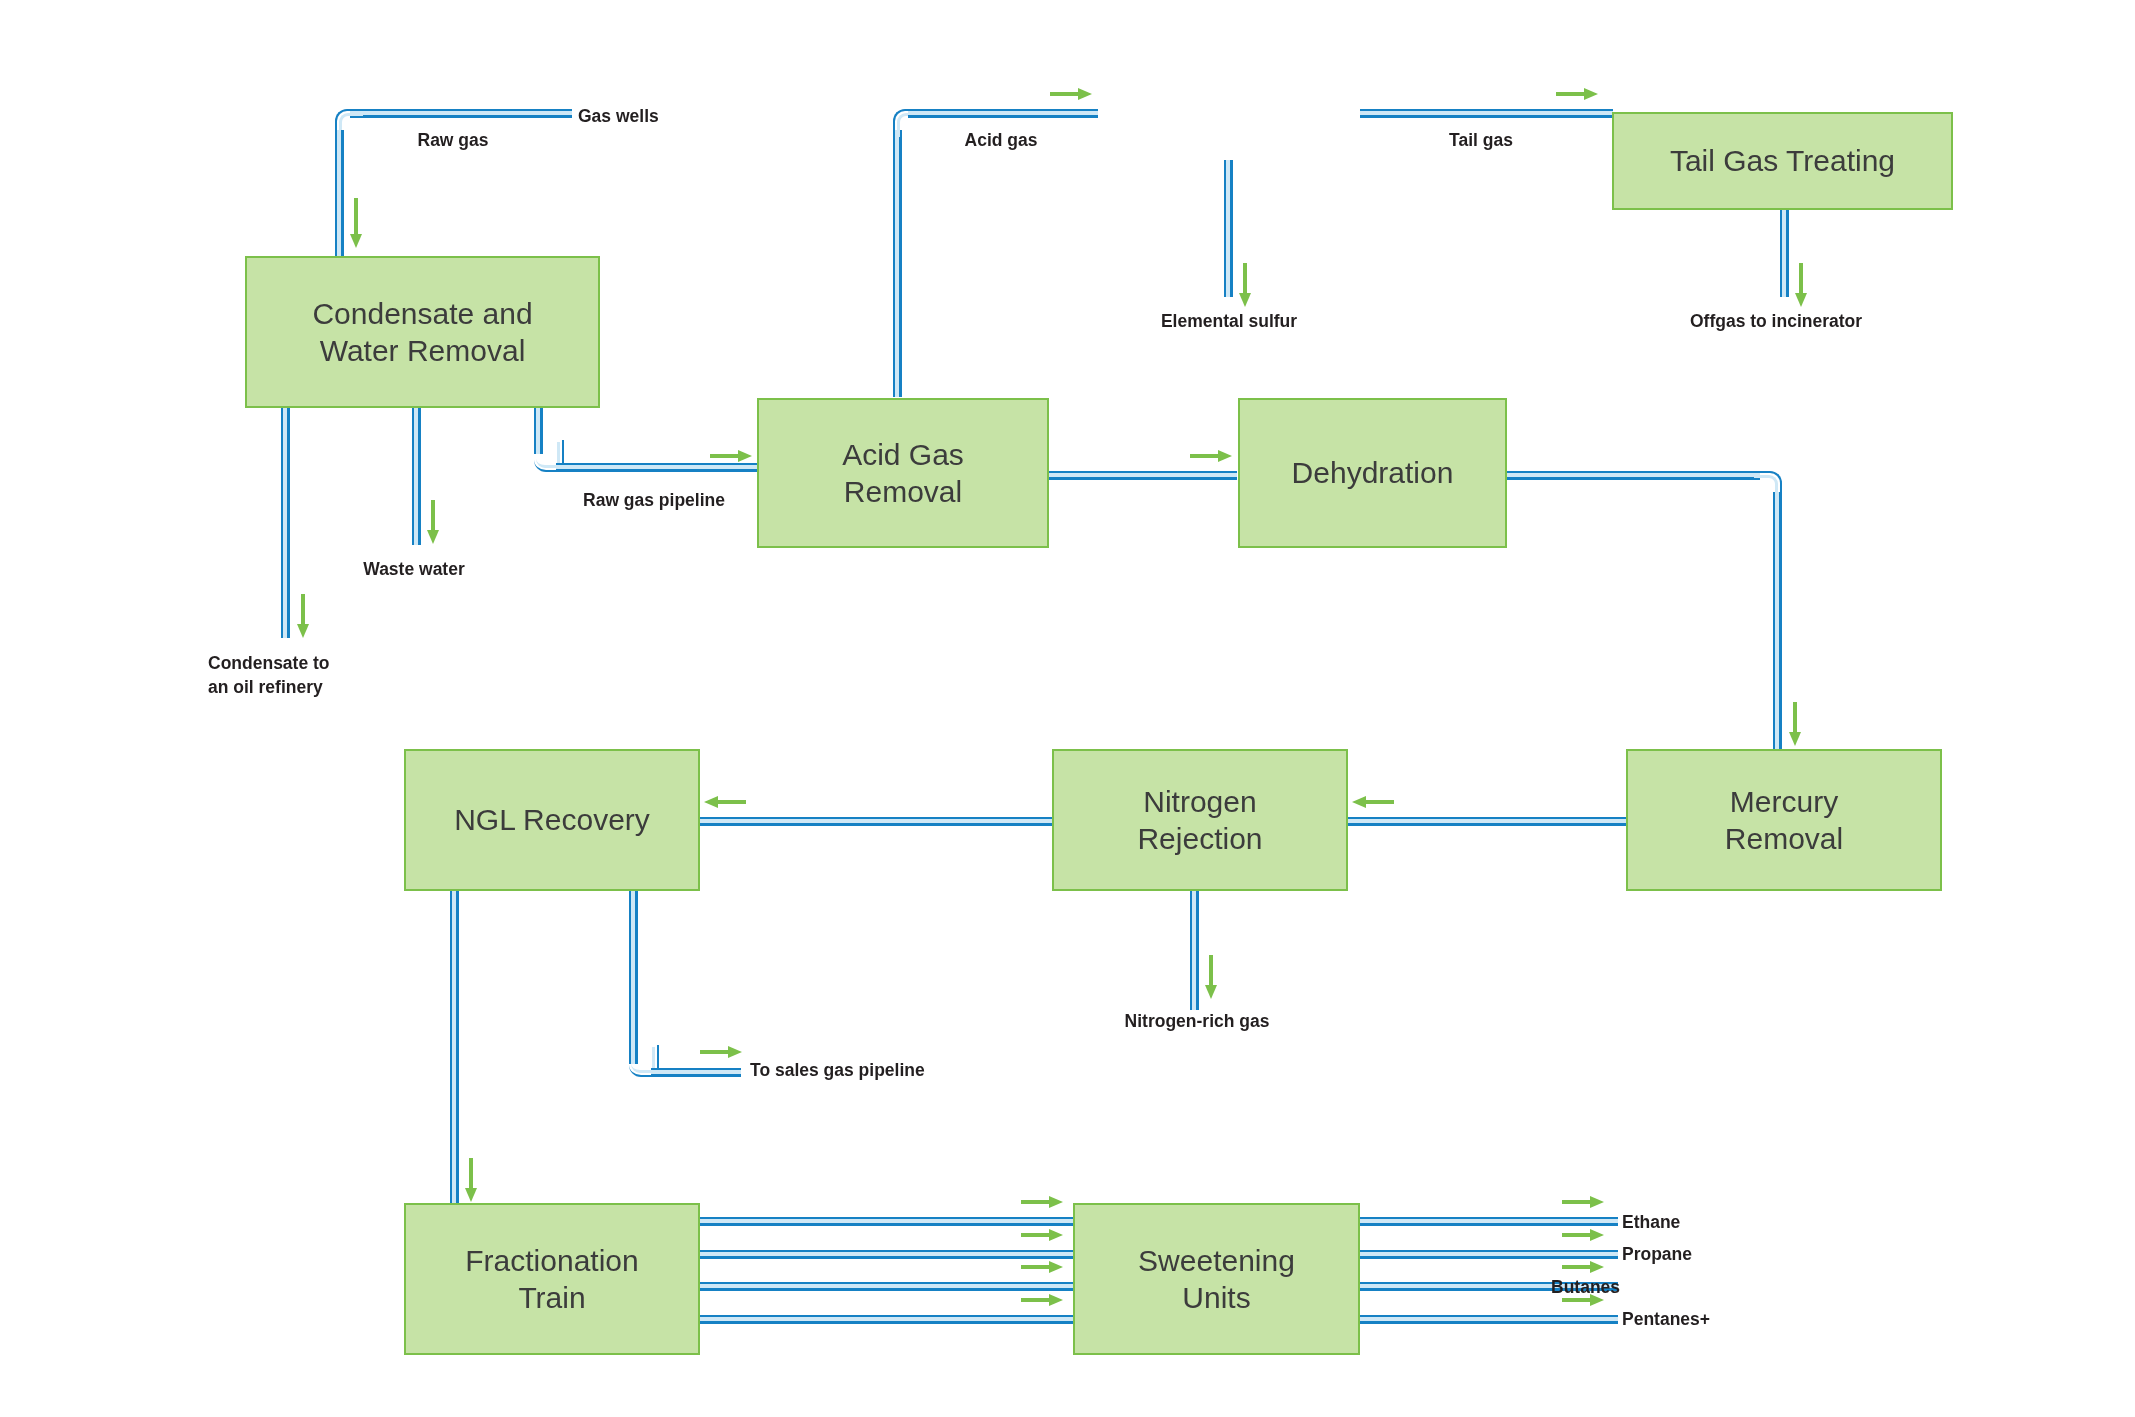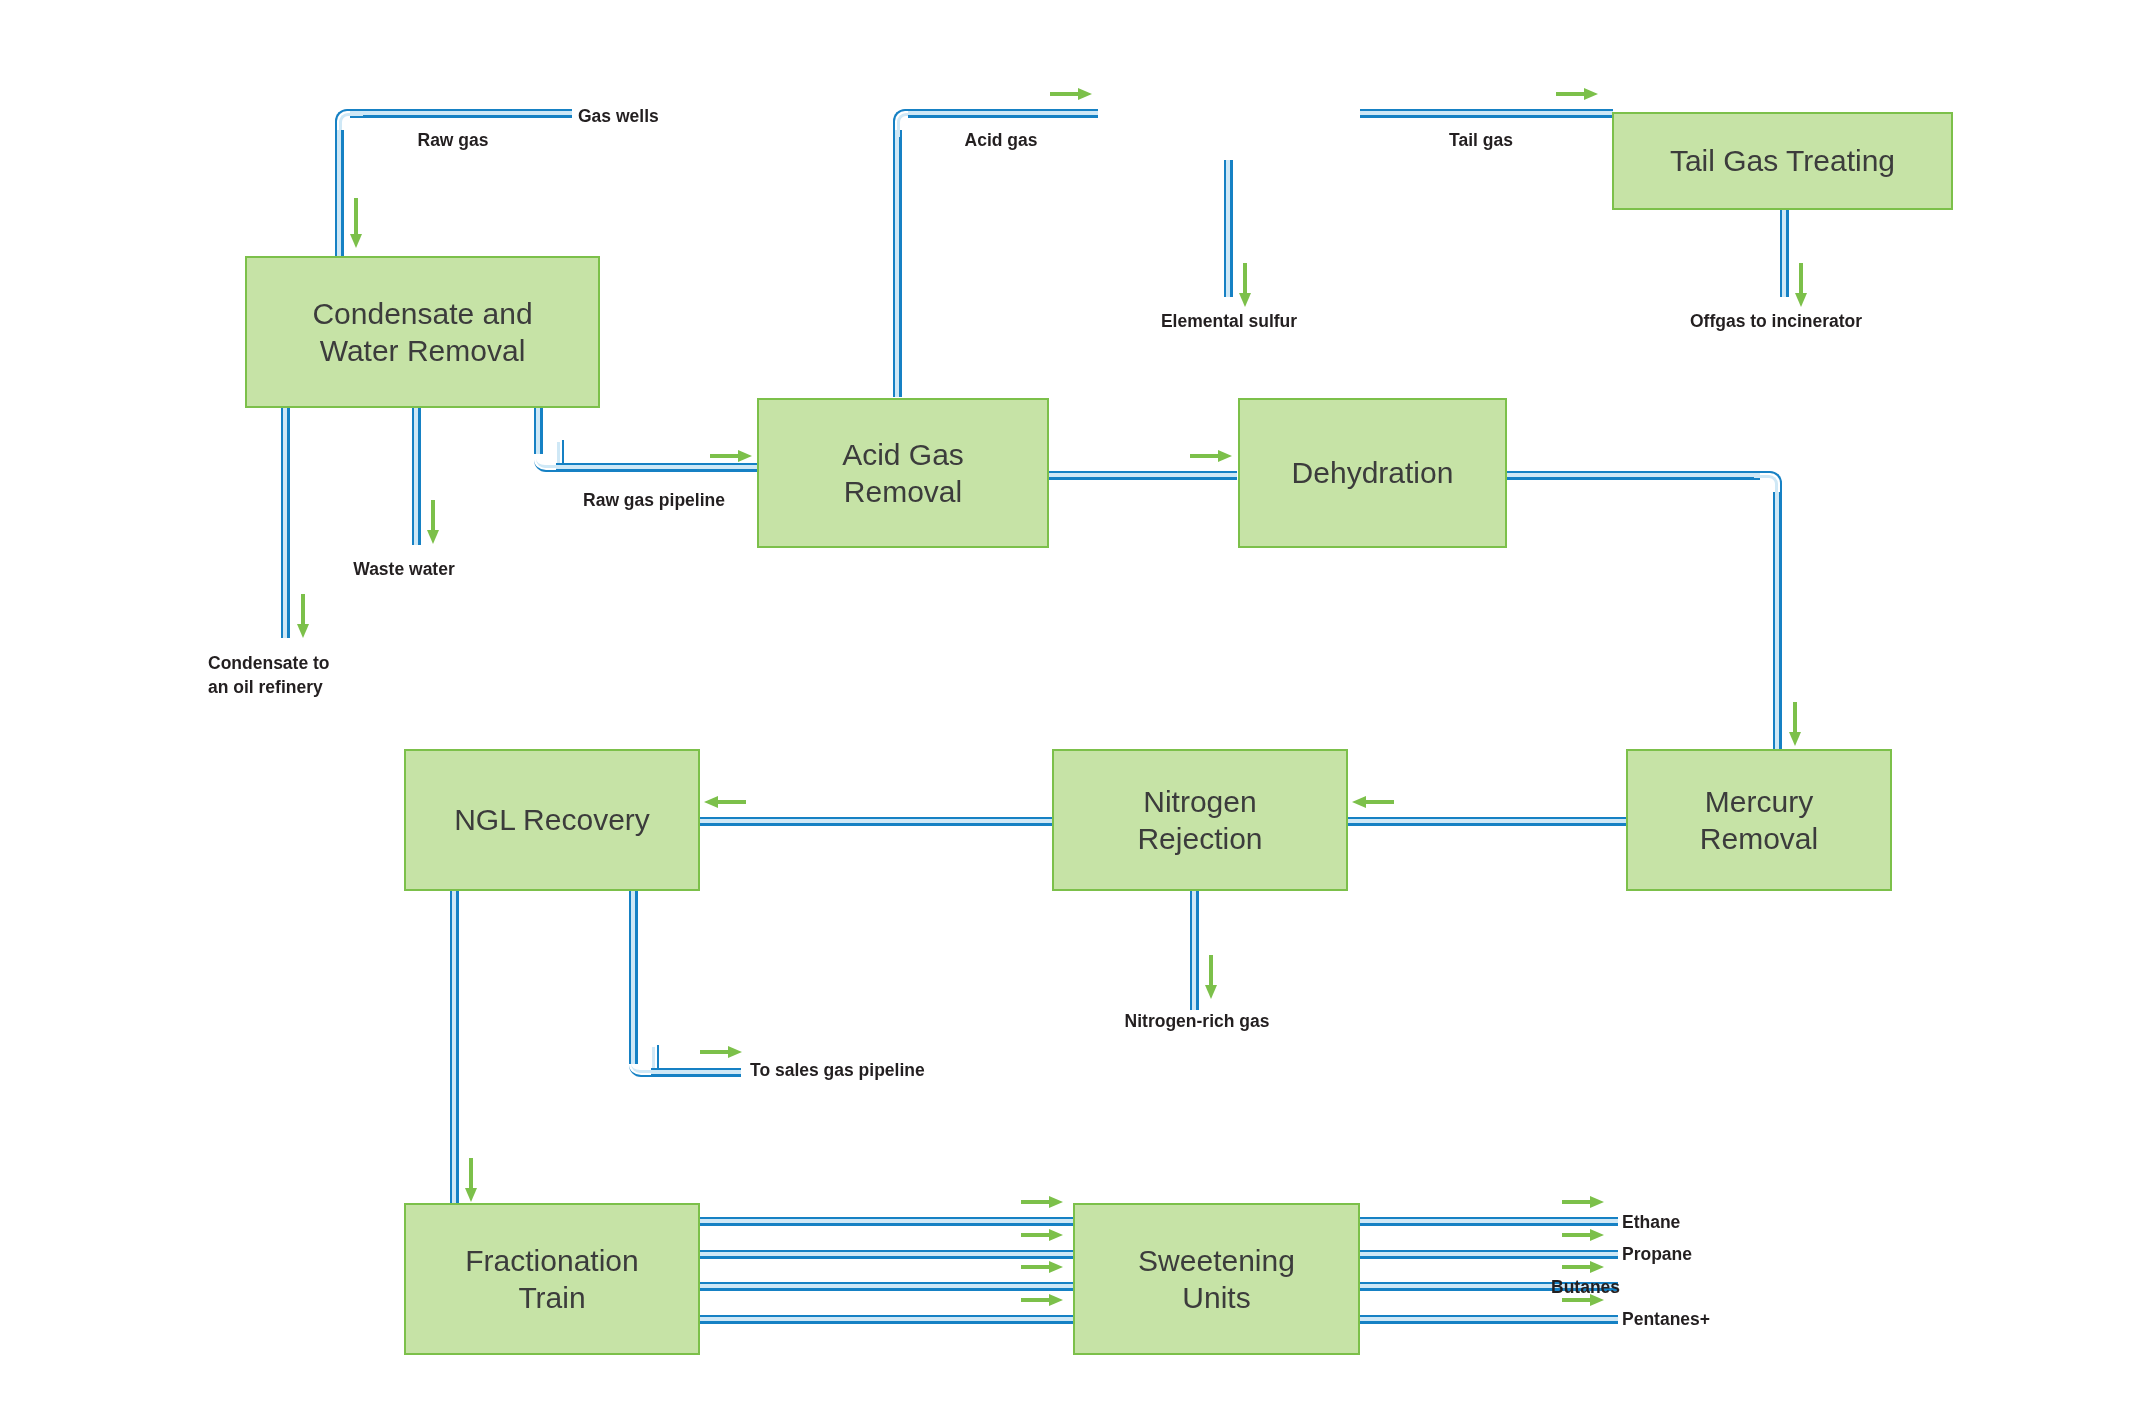--- a/index.html
+++ b/index.html
@@ -144,21 +144,21 @@
 Water Removal</div>
 
 
   <div class="node" style="left:1612px;top:64px;width:341px;height:98px;margin-top:48px;">Tail Gas Treating</div>
 
   <div class="node" style="left:757px;top:398px;width:292px;height:150px;">Acid Gas
 Removal</div>
 
   <div class="node" style="left:1238px;top:398px;width:269px;height:150px;">Dehydration</div>
 
-  <div class="node" style="left:1626px;top:749px;width:266px;height:142px;">Mercury
+  <div class="node" style="left:1626px;top:749px;width:316px;height:142px;">Mercury
 Removal</div>
 
   <div class="node" style="left:1052px;top:749px;width:296px;height:142px;">Nitrogen
 Rejection</div>
 
   <div class="node" style="left:404px;top:749px;width:296px;height:142px;">NGL Recovery</div>
 
   <div class="node" style="left:404px;top:1203px;width:296px;height:152px;">Fractionation
 Train</div>
 
@@ -319,21 +319,21 @@
         <path d="M42 8 L28 2 L28 14 Z" fill="#7cc04a"></path>
       </svg>
   </div>
 
   <div class="lbl l" style="left:578px;top:105px;">Gas wells</div>
   <div class="lbl c" style="left:453px;top:129px;">Raw gas</div>
   <div class="lbl c" style="left:1001px;top:129px;">Acid gas</div>
   <div class="lbl c" style="left:1481px;top:129px;">Tail gas</div>
   <div class="lbl c" style="left:1229px;top:310px;">Elemental sulfur</div>
   <div class="lbl c" style="left:1776px;top:310px;">Offgas to incinerator</div>
-  <div class="lbl c" style="left:404px;top:558px;text-align:center;">Waste water</div>
+  <div class="lbl c" style="left:414px;top:558px;text-align:center;">Waste water</div>
   <div class="lbl l" style="left:208px;top:652px;">Condensate to
 an oil refinery</div>
   <div class="lbl c" style="left:654px;top:489px;">Raw gas pipeline</div>
   <div class="lbl c" style="left:1197px;top:1010px;">Nitrogen-rich gas</div>
   <div class="lbl l" style="left:750px;top:1059px;">To sales gas pipeline</div>
   <div class="lbl l" style="left:1622px;top:1211px;">Ethane</div>
   <div class="lbl l" style="left:1622px;top:1243px;">Propane</div>
   <div class="lbl l" style="left:1551px;top:1276px;">Butanes</div>
   <div class="lbl l" style="left:1622px;top:1308px;">Pentanes+</div>
 

